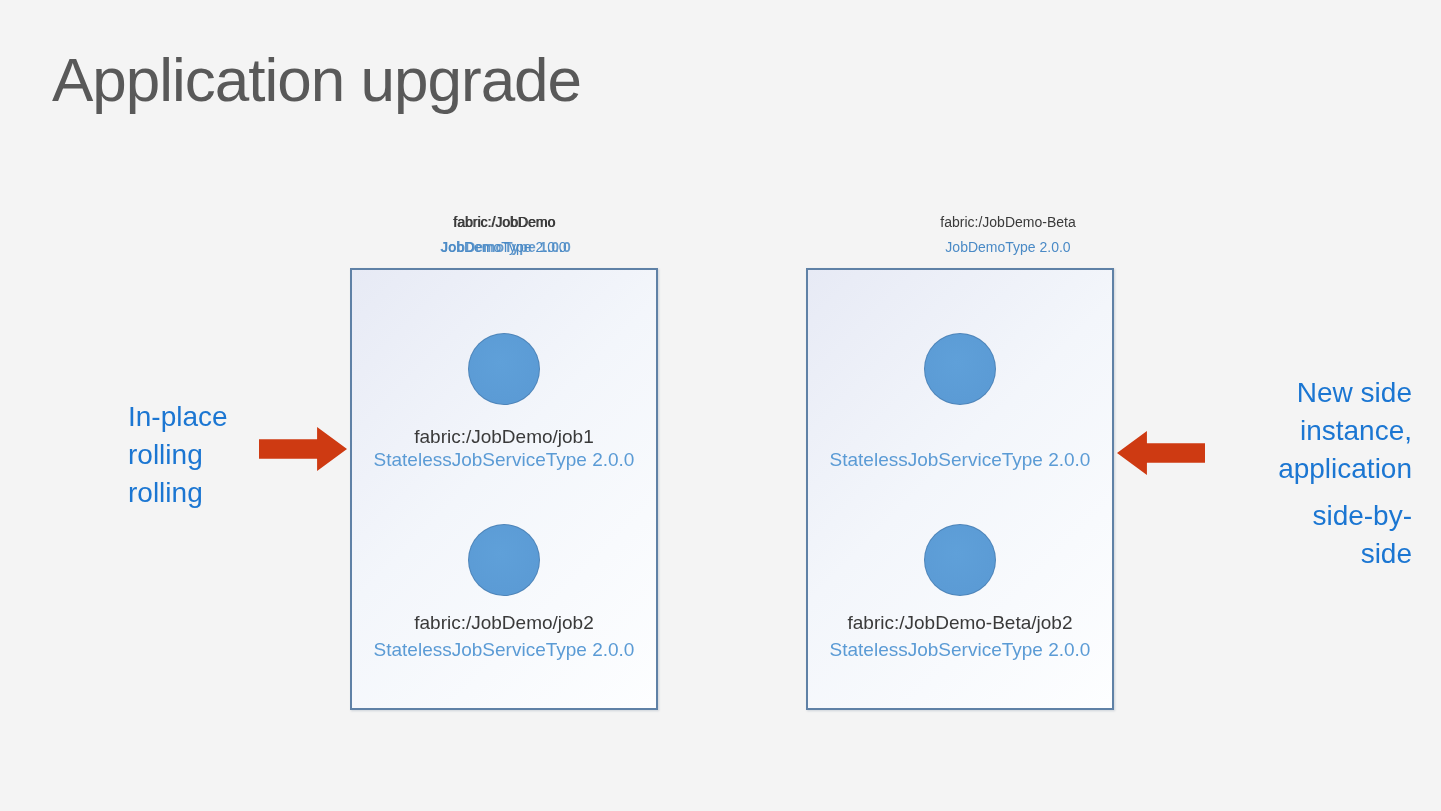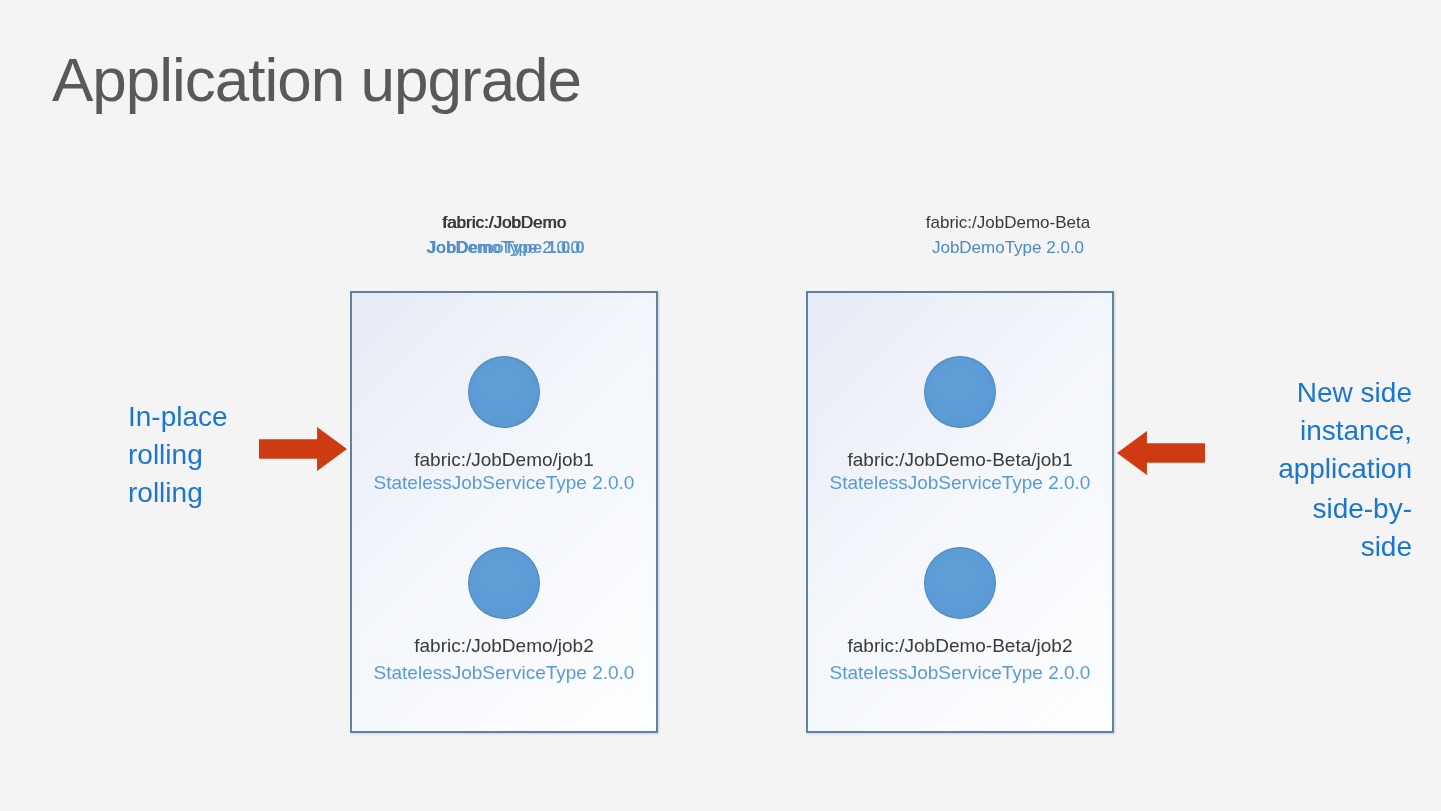--- a/index.html
+++ b/index.html
@@ -25,21 +25,21 @@
     color: var(--title_gray, #595959);
     white-space: nowrap;
   }
 
   
   .app-header {
     position: absolute;
     top: 210px;
     width: 308px;
     text-align: center;
-    font-size: 17px;
+    font-size: 14px;
     line-height: 25px;
   }
   .app-header.left  { left: 350px; }
   .app-header.right { left: 854px; }
 
   .app-name {
     color: var(--dark_text, #3a3a3a);
   }
   .app-name.doubled {
     text-shadow: 0.8px 0 0 currentColor;
@@ -62,21 +62,20 @@
 
   
   .app-box {
     position: absolute;
     top: 268px;
     width: 308px;
     height: 442px;
     border: 2px solid var(--box_border, #5f81a6);
     background: linear-gradient(135deg, #e7eaf5 0%, #f3f6fb 45%, #fdfeff 100%);
     box-shadow: 1px 1px 2px rgba(90,110,140,0.25);
-    margin-top: 23px;
   }
   .app-box.left  { left: 350px; }
   .app-box.right { left: 806px; }
 
   .service-circle {
     position: absolute;
     left: 50%;
     width: 72px;
     height: 72px;
     margin-left: -36px;
@@ -115,21 +114,21 @@
     left: 128px;
     top: 398px;
     text-align: left;
   }
   .caption.right-cap {
     right: 29px;
     top: 374px;
     width: 300px;
     text-align: right;
   }
-  .caption .para2 { margin-top: 2px; }
+  .caption .para2 { margin-top: 9px; }
 
   
   .block-arrow {
     position: absolute;
     width: 88px;
     height: 44px;
     background: var(--arrow_red, #ce3a12);
   }
   .arrow-right {
     left: 259px;
@@ -167,21 +166,20 @@
     <div class="svc-line svc-name pos1">fabric:/JobDemo/job1</div>
     <div class="svc-line svc-type pos1">StatelessJobServiceType 2.0.0</div>
 
     <div class="service-circle pos2"></div>
     <div class="svc-line svc-name pos2">fabric:/JobDemo/job2</div>
     <div class="svc-line svc-type pos2">StatelessJobServiceType 2.0.0</div>
   </div>
 
   <div class="app-box right">
     <div class="service-circle pos1"></div>
-    <div class="svc-line svc-name pos1">fabric:/JobDemo-Beta/job1</div>
     <div class="svc-line svc-type pos1">StatelessJobServiceType 2.0.0</div>
 
     <div class="service-circle pos2"></div>
     <div class="svc-line svc-name pos2">fabric:/JobDemo-Beta/job2</div>
     <div class="svc-line svc-type pos2">StatelessJobServiceType 2.0.0</div>
   </div>
 
   <div class="caption left-cap">
     <div>In-place</div>
     <div>rolling</div>

